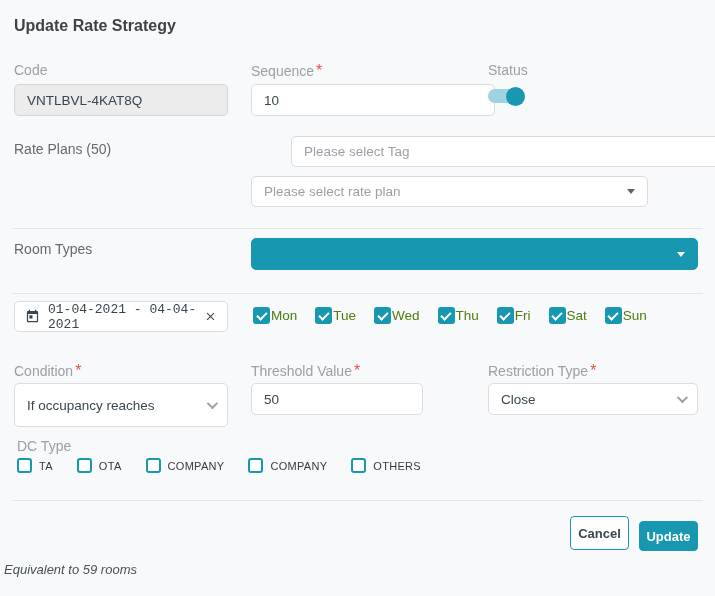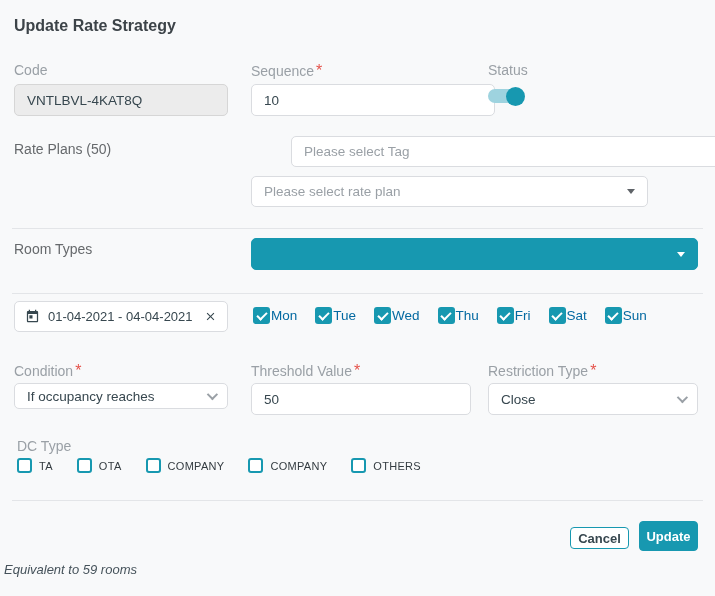--- a/index.html
+++ b/index.html
@@ -41,21 +41,21 @@
 
   
   .day-item { display:flex; align-items:center; }
   .checkbox { width:17px; height:17px; border-radius:3px; position:relative; flex:0 0 auto; }
   .checkbox.checked { background:#1798b0; }
   .checkbox.checked::after { content:""; position:absolute; left:5.5px; top:2.5px;
     width:4px; height:8px; border-right:2px solid #fff; border-bottom:2px solid #fff;
     transform:rotate(45deg); }
   .checkbox.unchecked { width:15px; height:15px; background:#fff;
     border:2px solid #1798b0; border-radius:3px; }
-  .day-item .day-label { font-size:13.5px; color:#0369a1; margin-left:1px; }
+  .day-item .day-label { font-size:13.5px; color:#4d7c0f; margin-left:1px; }
 
   .dc-item { display:flex; align-items:center; }
   .dc-item .dc-label { font-size:11px; color:#333b40; margin-left:7px; letter-spacing:.3px; }
 
   .divider { position:absolute; left:12px; right:12px; height:1px; background:#e3e5e8; }
 
   .btn { display:flex; align-items:center; justify-content:center;
     border-radius:4px; font-size:13px; cursor:pointer; }
   .btn-cancel { background:#fff; border:1px solid #1798b0; color:#37474f; font-weight:600; }
   .btn-update { background:#1798b0; border:1px solid #1798b0; color:#fff; font-weight:700; }
@@ -107,21 +107,21 @@
   </div>
 
   <div class="divider" style="top:293px;"></div>
 
   <div class="abs input" style="left:14px; top:301px; width:214px; height:31px; padding:0 10px;">
     <span style="margin-right:8px;">
       <svg width="15" height="15" viewBox="0 0 24 24" fill="#37474f">
           <path d="M19 3h-1V1h-2v2H8V1H6v2H5c-1.1 0-2 .9-2 2v14c0 1.1.9 2 2 2h14c1.1 0 2-.9 2-2V5c0-1.1-.9-2-2-2zm0 16H5V8h14v11zM7 10h5v5H7z"></path>
         </svg>
     </span>
-    <span style="font-size:13px;">01-04-2021 - 04-04-2021</span>
+    <span style="font-size:13px;font-family:Liberation Mono, monospace;">01-04-2021 - 04-04-2021</span>
     <span style="margin-left:auto;">
       <svg width="13" height="13" viewBox="0 0 24 24" fill="#37474f">
           <path d="M19 6.41 17.59 5 12 10.59 6.41 5 5 6.41 10.59 12 5 17.59 6.41 19 12 13.41 17.59 19 19 17.59 13.41 12z"></path>
         </svg>
     </span>
   </div>
 
   <div class="abs" style="left:253px; top:307px; display:flex; gap:18px;">
     <label class="day-item">
       <span class="checkbox checked"></span>
@@ -149,29 +149,29 @@
     </label>
     <label class="day-item">
       <span class="checkbox checked"></span>
       <span class="day-label">Sun</span>
     </label>
   </div>
 
   <div class="abs" style="left:14px; top:362px;">
     <span class="field-label">Condition</span><span class="req">*</span>
   </div>
-  <div class="abs select-box" style="left:14px; top:383px; width:214px; height:26px;align-items:center;">
+  <div class="abs select-box" style="left:14px; top:383px; width:214px; height:44px;align-items:center;">
     <span>If occupancy reaches</span>
     <span class="chevron"></span>
   </div>
 
   <div class="abs" style="left:251px; top:362px;">
     <span class="field-label">Threshold Value</span><span class="req">*</span>
   </div>
-  <div class="abs input" style="left:251px; top:383px; width:220px; height:32px;">
+  <div class="abs input" style="left:251px; top:383px; width:172px; height:32px;">
     <span>50</span>
   </div>
 
   <div class="abs" style="left:488px; top:362px;">
     <span class="field-label">Restriction Type</span><span class="req">*</span>
   </div>
   <div class="abs select-box" style="left:488px; top:383px; width:210px; height:32px;">
     <span>Close</span>
     <span class="chevron"></span>
   </div>
@@ -195,18 +195,18 @@
       <span class="dc-label">COMPANY</span>
     </label>
     <label class="dc-item">
       <span class="checkbox unchecked"></span>
       <span class="dc-label">OTHERS</span>
     </label>
   </div>
 
   <div class="divider" style="top:500px;"></div>
 
-  <div class="abs btn btn-cancel" style="left:570px; top:527px; width:59px; height:22px;">Cancel</div>
+  <div class="abs btn btn-cancel" style="left:570px; top:516px; width:59px; height:34px;">Cancel</div>
   <div class="abs btn btn-update" style="left:639px; top:521px; width:59px; height:30px;">Update</div>
 
   <div class="abs footer-note" style="left:4px; top:562px;">Equivalent to 59 rooms</div>
 
 </div>
 
 </body></html>

